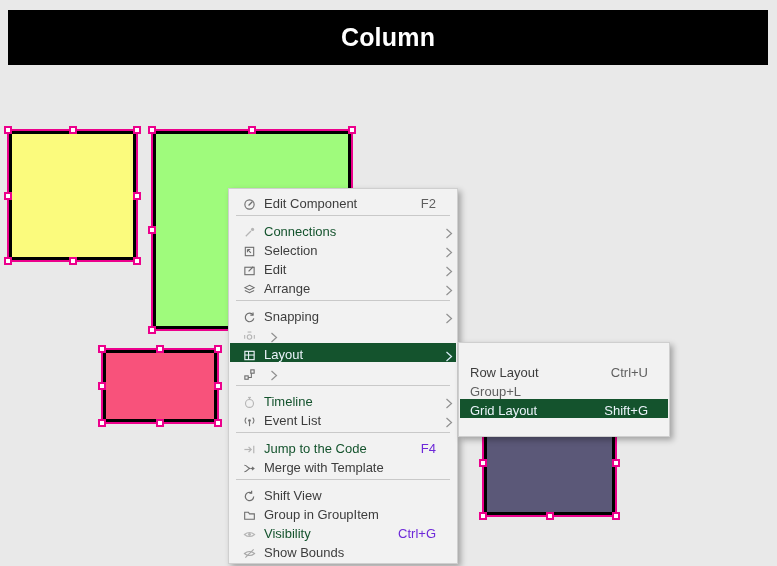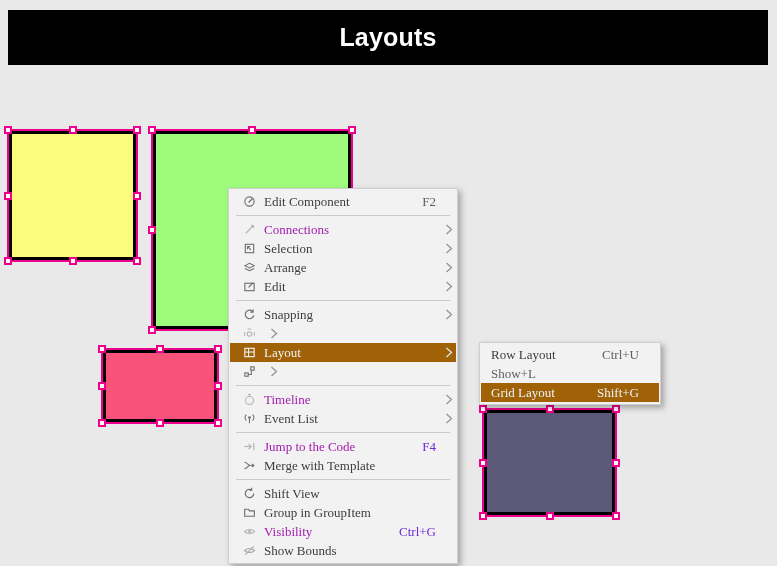--- a/index.html
+++ b/index.html
@@ -36,46 +36,46 @@
   .h-bl{left:-5px;bottom:-5px} .h-bm{left:calc(50% - 4px);bottom:-5px} .h-br{right:-5px;bottom:-5px}
 
   
   .menu {
     position:absolute; background:#f2f2f2;
     border:1px solid #cfcfcf;
     box-shadow:3px 3px 6px rgba(0,0,0,0.30);
     padding:3px 0; font-size:13px; color:#3d3d3d;
   }
   .menu-main { left:228px; top:188px; width:230px; z-index:5; }
-  .menu-sub  { left:458px; top:342px; width:182px; z-index:6; padding:2px 0;margin-left:21px; }
+  .menu-sub  { left:458px; top:342px; width:212px; z-index:6; padding:18px 0; }
   .mi {
-    height:19px; display:flex; align-items:center;
-    padding:0 3px 0 12px; margin:0 1px; cursor:default;font-family:Liberation Serif, serif;
+    height:19px; display:flex; align-items:flex-end;
+    padding:0 3px 0 12px; margin:0 1px; cursor:default;
   }
   .menu-sub .mi { padding-left:10px; }
   .mi .ic { width:14px; height:14px; margin-right:8px; flex:none; color:#6e6e6e; display:flex; align-items:center; justify-content:center; }
   .mi .ic svg { display:block; }
   .mi .lbl { flex:1; white-space:nowrap; overflow:hidden; }
   .mi .sc  { color:#5f5f5f; margin-right:3px; white-space:nowrap; }
   .mi .chev { width:14px; flex:none; color:#909090; display:flex; align-items:center; justify-content:flex-end; }
   .mi .chev.none { visibility:hidden; }
-  .mi.disabled .lbl { color:#a21caf; }
+  .mi.disabled .lbl { color:#14532d; }
   .mi.disabled .sc  { color:#6d28d9; }
   .mi.disabled .ic  { color:#b5b5b5; }
-  .mi.hl { background:#a16207; }
+  .mi.hl { background:#14532d; }
   .mi.hl .lbl, .mi.hl .sc { color:#eaf3fa; }
   .mi.hl .ic { color:#f0f7fc; }
   .mi.hl .chev { color:#dcedf8; }
   .msep { height:1px; background:#c9c9c9; margin:4px 7px; }
 </style>
 </head>
 <body>
 
 <div class="header">
-  <span class="title">Layouts</span>
+  <span class="title">Column</span>
 </div>
 
 <div class="shape" style="left:7px;top:129px;width:131px;height:133px">
   <div class="shape-fill" style="background-color: rgb(251, 251, 125);"></div>
   <i class="handle h-tl"></i>
     <i class="handle h-tm"></i>
     <i class="handle h-tr"></i>
   <i class="handle h-ml"></i>
     <i class="handle h-mr"></i>
   <i class="handle h-bl"></i>
@@ -165,40 +165,40 @@
     <span class="chev">
         <svg width="8" height="11" viewBox="0 0 8 11">
           <path d="M1.5 1 L6.5 5.5 L1.5 10" fill="none" stroke="currentColor" stroke-width="1.2"></path>
         </svg>
       </span>
   </div>
 
   <div class="mi">
     <span class="ic">
       <svg width="13" height="13" viewBox="0 0 14 14">
+          <rect x="2" y="3.5" width="10" height="8" fill="none" stroke="currentColor" stroke-width="1.2"></rect>
+          <line x1="6" y1="8" x2="11" y2="3" stroke="currentColor" stroke-width="1.3"></line>
+        </svg>
+    </span>
+    <span class="lbl">Edit</span>
+    <span class="chev">
+        <svg width="8" height="11" viewBox="0 0 8 11">
+          <path d="M1.5 1 L6.5 5.5 L1.5 10" fill="none" stroke="currentColor" stroke-width="1.2"></path>
+        </svg>
+      </span>
+  </div>
+
+  <div class="mi">
+    <span class="ic">
+      <svg width="13" height="13" viewBox="0 0 14 14">
           <path d="M7 2.5 L12 5 L7 7.5 L2 5 Z" fill="none" stroke="currentColor" stroke-width="1.1"></path>
           <path d="M2 8 L7 10.5 L12 8" fill="none" stroke="currentColor" stroke-width="1.1"></path>
         </svg>
     </span>
     <span class="lbl">Arrange</span>
-    <span class="chev">
-        <svg width="8" height="11" viewBox="0 0 8 11">
-          <path d="M1.5 1 L6.5 5.5 L1.5 10" fill="none" stroke="currentColor" stroke-width="1.2"></path>
-        </svg>
-      </span>
-  </div>
-
-  <div class="mi">
-    <span class="ic">
-      <svg width="13" height="13" viewBox="0 0 14 14">
-          <rect x="2" y="3.5" width="10" height="8" fill="none" stroke="currentColor" stroke-width="1.2"></rect>
-          <line x1="6" y1="8" x2="11" y2="3" stroke="currentColor" stroke-width="1.3"></line>
-        </svg>
-    </span>
-    <span class="lbl">Edit</span>
     <span class="chev">
         <svg width="8" height="11" viewBox="0 0 8 11">
           <path d="M1.5 1 L6.5 5.5 L1.5 10" fill="none" stroke="currentColor" stroke-width="1.2"></path>
         </svg>
       </span>
   </div>
 
   <div class="msep"></div>
 
   <div class="mi">
@@ -401,21 +401,21 @@
     <span class="lbl">Row Layout</span>
     <span class="sc">Ctrl+U</span>
     <span class="chev none">
         <svg width="8" height="11" viewBox="0 0 8 11">
           <path d="M1.5 1 L6.5 5.5 L1.5 10" fill="none" stroke="currentColor" stroke-width="1.2"></path>
         </svg>
       </span>
   </div>
 
   <div class="mi">
-    <span class="sc">Show+L</span>
+    <span class="sc">Group+L</span>
     <span class="chev none">
         <svg width="8" height="11" viewBox="0 0 8 11">
           <path d="M1.5 1 L6.5 5.5 L1.5 10" fill="none" stroke="currentColor" stroke-width="1.2"></path>
         </svg>
       </span>
   </div>
 
   <div class="mi hl">
     <span class="lbl">Grid Layout</span>
     <span class="sc">Shift+G</span>

